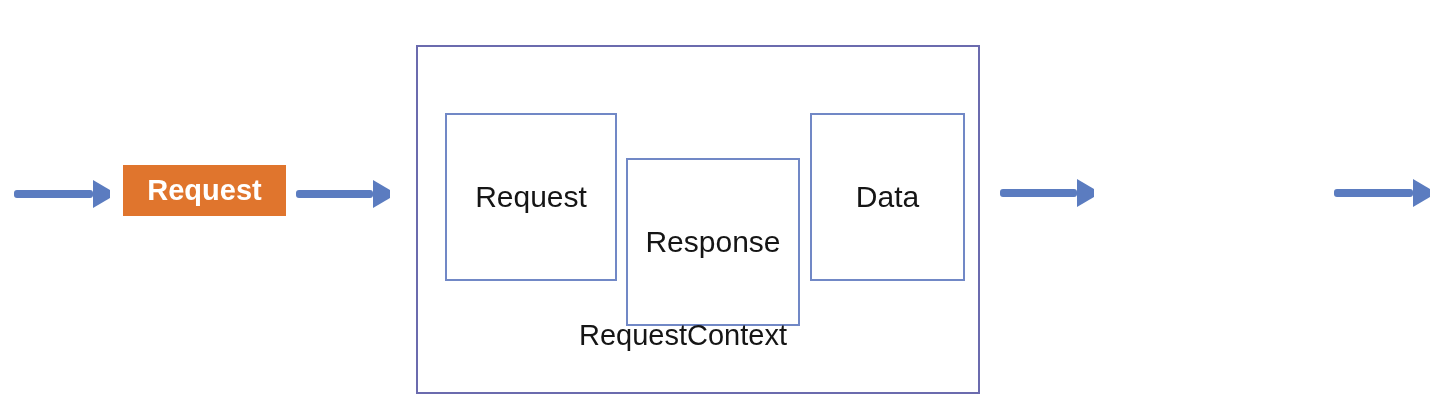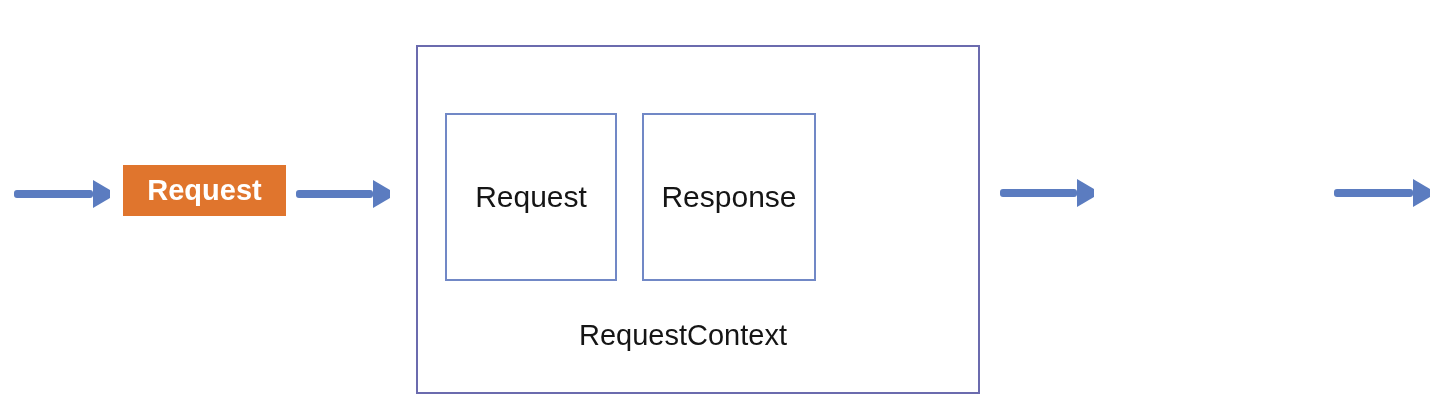--- a/index.html
+++ b/index.html
@@ -81,21 +81,21 @@
     height: 168px;
     border: 2px solid var(--inner-border);
     background: #ffffff;
     display: flex;
     align-items: center;
     justify-content: center;
     font-size: 30px;
     color: var(--ink);
   }
   .inner-request  { left: 27px;  width: 172px; }
-  .inner-response { left: 224px; width: 174px; }
+  .inner-response { left: 208px; width: 174px; margin-top: 45px; }
   .inner-data     { left: 392px; width: 155px; }
 
   .context-label {
     position: absolute;
     left: 0; right: 30px;
     top: 268px;
     text-align: center;
     font-size: 29px;
     color: var(--ink);
   }
@@ -130,20 +130,23 @@
   <div class="context-box">
 
     <div class="inner-box inner-request">
       <span>Request</span>
     </div>
 
     <div class="inner-box inner-response">
       <span>Response</span>
     </div>
 
+    <div class="inner-box inner-data">
+      <span>Data</span>
+    </div>
 
     <div class="context-label">RequestContext</div>
   </div>
 
   <div class="arrow arrow-3">
     <div class="shaft"></div>
     <div class="head"></div>
   </div>
 
 

